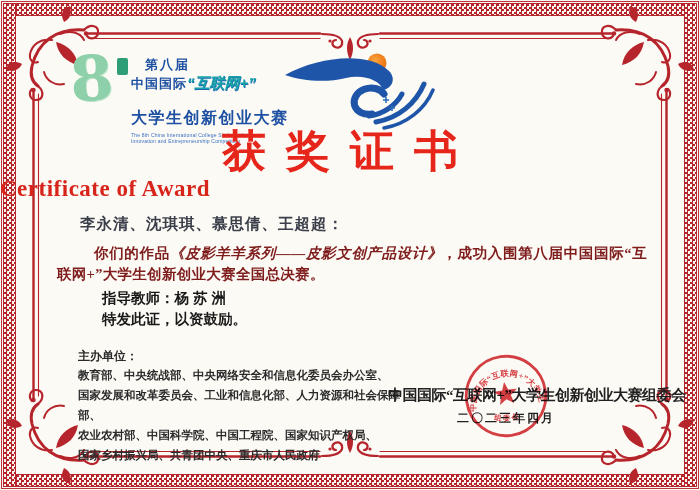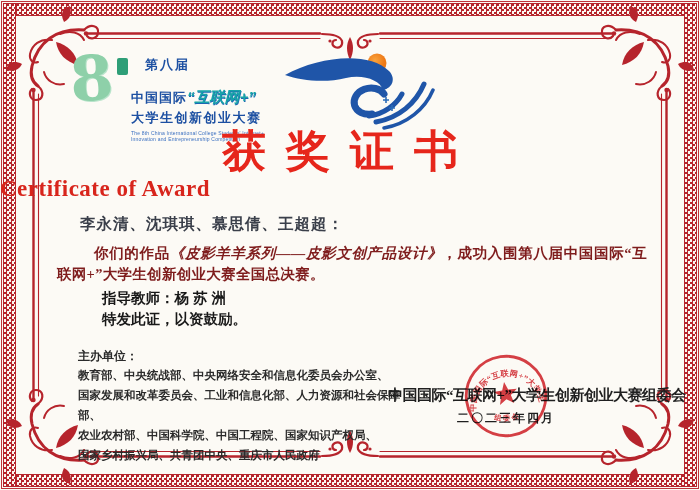--- a/index.html
+++ b/index.html
@@ -25,24 +25,24 @@
   
   .logo-left { position:absolute; left:66px; top:50px; width:220px; height:78px; }
   .logo-numeral { position:absolute; left:4px; top:-2px; font-size:62px; line-height:62px;
     font-weight:bold; color:#8ed0a9; transform:rotate(-4deg);
     text-shadow:1px 1px 0 #b9e4cb; font-family:"DejaVu Serif",serif; }
   .logo-badge { position:absolute; left:51px; top:8px; width:11px; height:17px;
     background:#2e9e77; border-radius:2px; }
   .logo-lines { position:absolute; left:65px; top:6px; white-space:nowrap;
     color:#1d50a2; font-weight:bold; font-family:"Liberation Sans",sans-serif; }
   .logo-line1 { font-size:13px; margin-left:14px; letter-spacing:2px; }
-  .logo-line2 { font-size:13px; margin-top:14px; letter-spacing:1px; }
+  .logo-line2 { font-size:13px; margin-top:0; letter-spacing:1px; }
   .net-plus { font-style:italic; font-size:15px; color:#17a3a8;
     text-shadow:0.5px 0.5px 0 #1e66b4; letter-spacing:0; }
-  .logo-line3 { font-size:13px; margin-top:2px; letter-spacing:1.5px; }
+  .logo-line3 { font-size:16px; margin-top:15px; letter-spacing:1.5px; }
   .logo-tagline { margin-top:3px; font-size:5px; line-height:6px; font-weight:normal;
     color:#3a6fc0; letter-spacing:0.2px; }
 
   
   .logo-center { position:absolute; left:283px; top:50px; width:155px; height:80px; }
 
   
   .title { position:absolute; left:0; right:0; top:128px; text-align:center;
     font-size:44px; font-weight:bold; color:#e6261b; letter-spacing:20px;
     line-height:48px; }

